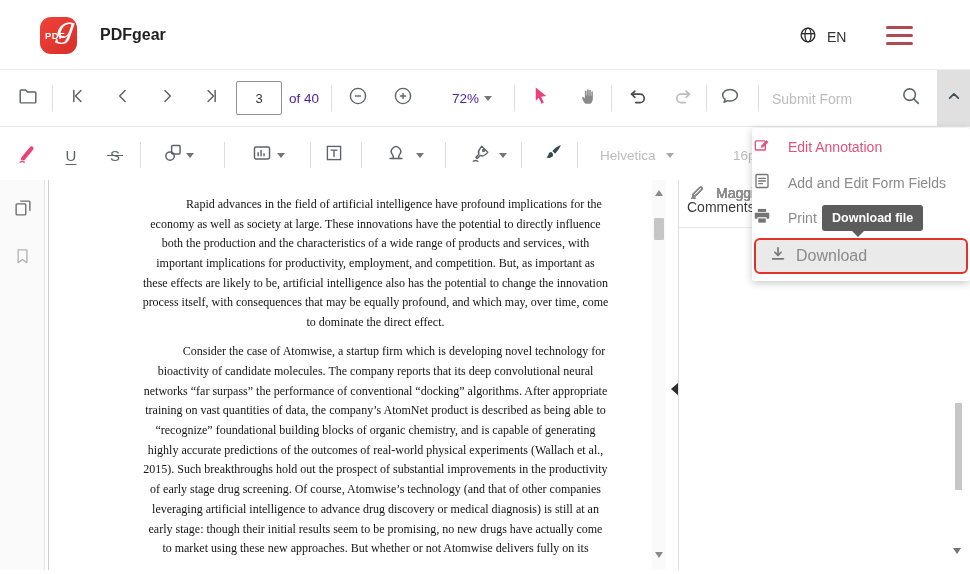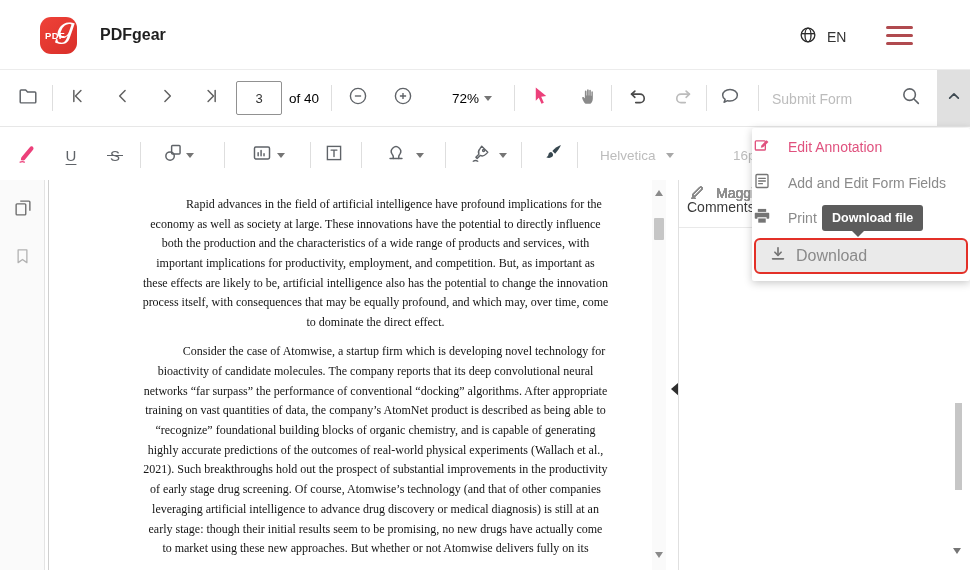--- a/index.html
+++ b/index.html
@@ -24,21 +24,21 @@
   
   .row1 { position:absolute; left:0; top:70px; width:970px; height:57px; background:#fff; border-bottom:1px solid #e7e7e7; }
   .row2 { position:absolute; left:0; top:127px; width:970px; height:57px; background:#fff; border-bottom:1px solid #e3e3e3; }
   .tbtn { position:absolute; top:10px; width:36px; height:36px; display:flex; align-items:center;
     justify-content:center; border-radius:4px; cursor:pointer; }
   .sep { position:absolute; top:15px; width:1px; height:26px; background:#dedede; }
   .caret { display:inline-block; width:0; height:0; border:4px solid transparent; border-top:5px solid #757575; margin-top:4px; }
   .caret.lite { border-top-color:#a8a8a8; }
   .pgbox { position:absolute; left:236px; top:11px; width:46px; height:34px; border:1px solid #919191;
     border-radius:2px; text-align:center; font-size:13px; color:#333; background:#fff; }
-  .lbl { position:absolute; font-size:13.5px; color:#000000; top:21px; }
+  .lbl { position:absolute; font-size:13.5px; color:#4c1d95; top:21px; }
   .dis { color:#bcbcbc !important; }
   .collapse-btn { position:absolute; right:0; top:0; width:33px; height:56px; background:#e0e0e0;
     display:flex; align-items:center; justify-content:center; cursor:pointer; }
   .uicon { font-size:15px; color:#5f6368; }
   .u-underline { text-decoration:underline; text-underline-offset:3px; }
   .s-strike { position:relative; }
   .s-strike::after { content:""; position:absolute; left:-3px; right:-3px; top:49%; height:1.5px; background:#5f6368; }
 
   
   .main { position:absolute; left:0; top:180px; width:920px; height:390px;text-align:center; }
@@ -349,21 +349,21 @@
             <div class="dline">to dominate the direct effect.</div>
           </div>
         <div class="para para2">
 
         <div class="dline">Consider the case of Atomwise, a startup firm which is developing novel technology for</div>
             <div class="dline">bioactivity of candidate molecules.  The company reports that its deep convolutional neural</div>
             <div class="dline">networks “far surpass” the performance of conventional “docking” algorithms.  After appropriate</div>
             <div class="dline">training on vast quantities of data, the company’s AtomNet product is described as being able to</div>
             <div class="dline">“recognize” foundational building blocks of organic chemistry, and is capable of generating</div>
             <div class="dline">highly accurate predictions of the outcomes of real-world physical experiments (Wallach et al.,</div>
-            <div class="dline">2021).  Such breakthroughs hold out the prospect of substantial improvements in the productivity</div>
+            <div class="dline">2015).  Such breakthroughs hold out the prospect of substantial improvements in the productivity</div>
             <div class="dline">of early stage drug screening.  Of course, Atomwise’s technology (and that of other companies</div>
             <div class="dline">leveraging artificial intelligence to advance drug discovery or medical diagnosis) is still at an</div>
             <div class="dline">early stage:  though their initial results seem to be promising, no new drugs have actually come</div>
             <div class="dline">to market using these new approaches.  But whether or not Atomwise delivers fully on its</div>
           </div>
       </div>
       <div class="vscroll">
         <div class="arr up"></div>
         <div class="thumb" style="top:38px;height:22px"></div>
         <div class="arr down"></div>

